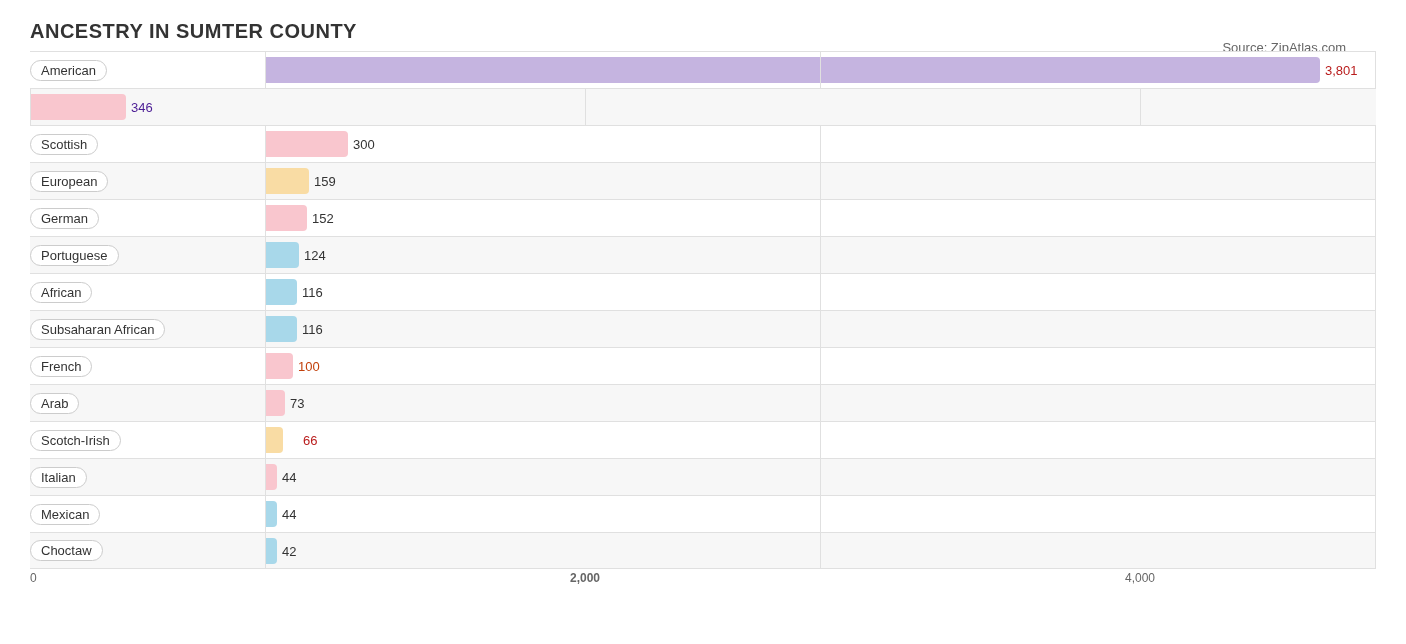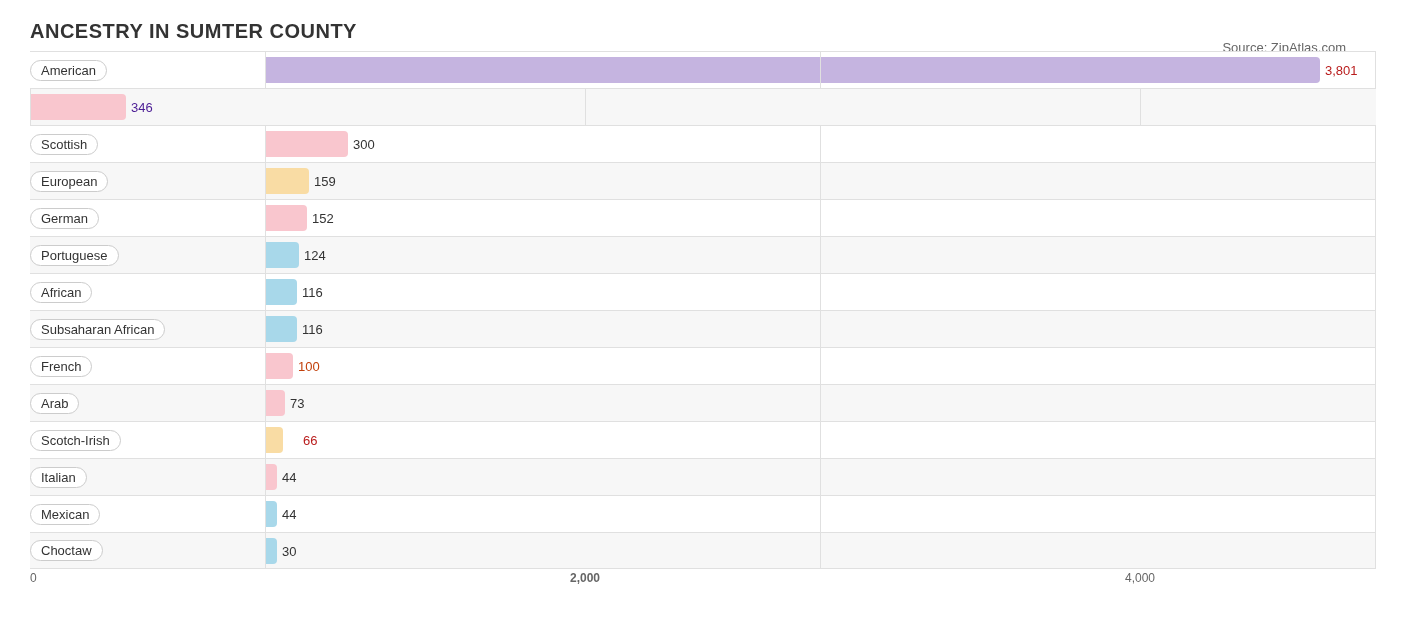--- a/index.html
+++ b/index.html
@@ -236,21 +236,21 @@
             <div style="position: absolute; left: 555px; top: 0px; bottom: 0px; width: 1px; background: rgb(224, 224, 224); z-index: 0;"></div>
             <div style="position: absolute; left: 1110px; top: 0px; bottom: 0px; width: 1px; background: rgb(224, 224, 224); z-index: 0;"></div>
           </div>
         </div>
         <div class="bar-row">
           <div class="bar-label-area">
             <span class="bar-label">Choctaw</span>
           </div>
           <div class="bar-container">
             <div class="bar" style="width: 12px; background-color: rgb(168, 216, 234);"></div>
-            <span style="position: absolute; left: 17px; font-size: 13px; color: rgb(51, 51, 51); white-space: nowrap; top: 50%; transform: translateY(-50%);">30</span>
+            <span style="position: absolute; left: 17px; font-size: 13px; color: rgb(51, 51, 51); white-space: nowrap; top: 50%; transform: translateY(-50%);">42</span>
             <div style="position: absolute; left: 0px; top: 0px; bottom: 0px; width: 1px; background: rgb(224, 224, 224); z-index: 0;"></div>
             <div style="position: absolute; left: 555px; top: 0px; bottom: 0px; width: 1px; background: rgb(224, 224, 224); z-index: 0;"></div>
             <div style="position: absolute; left: 1110px; top: 0px; bottom: 0px; width: 1px; background: rgb(224, 224, 224); z-index: 0;"></div>
           </div>
         </div>
       </div>
     <div id="x-axis-container" style="position:relative; padding-left:235px; height:24px; margin-top:2px;">
         <span style="position: absolute; left: 0px; font-size: 12px; color: rgb(102, 102, 102); transform: none;">0</span>
         <span style="position: absolute; left: 555px; font-size: 12px; color: rgb(102, 102, 102); transform: translateX(-50%); font-weight: bold;">2,000</span>
         <span style="position: absolute; left: 1110px; font-size: 12px; color: rgb(102, 102, 102); transform: translateX(-50%);">4,000</span>

